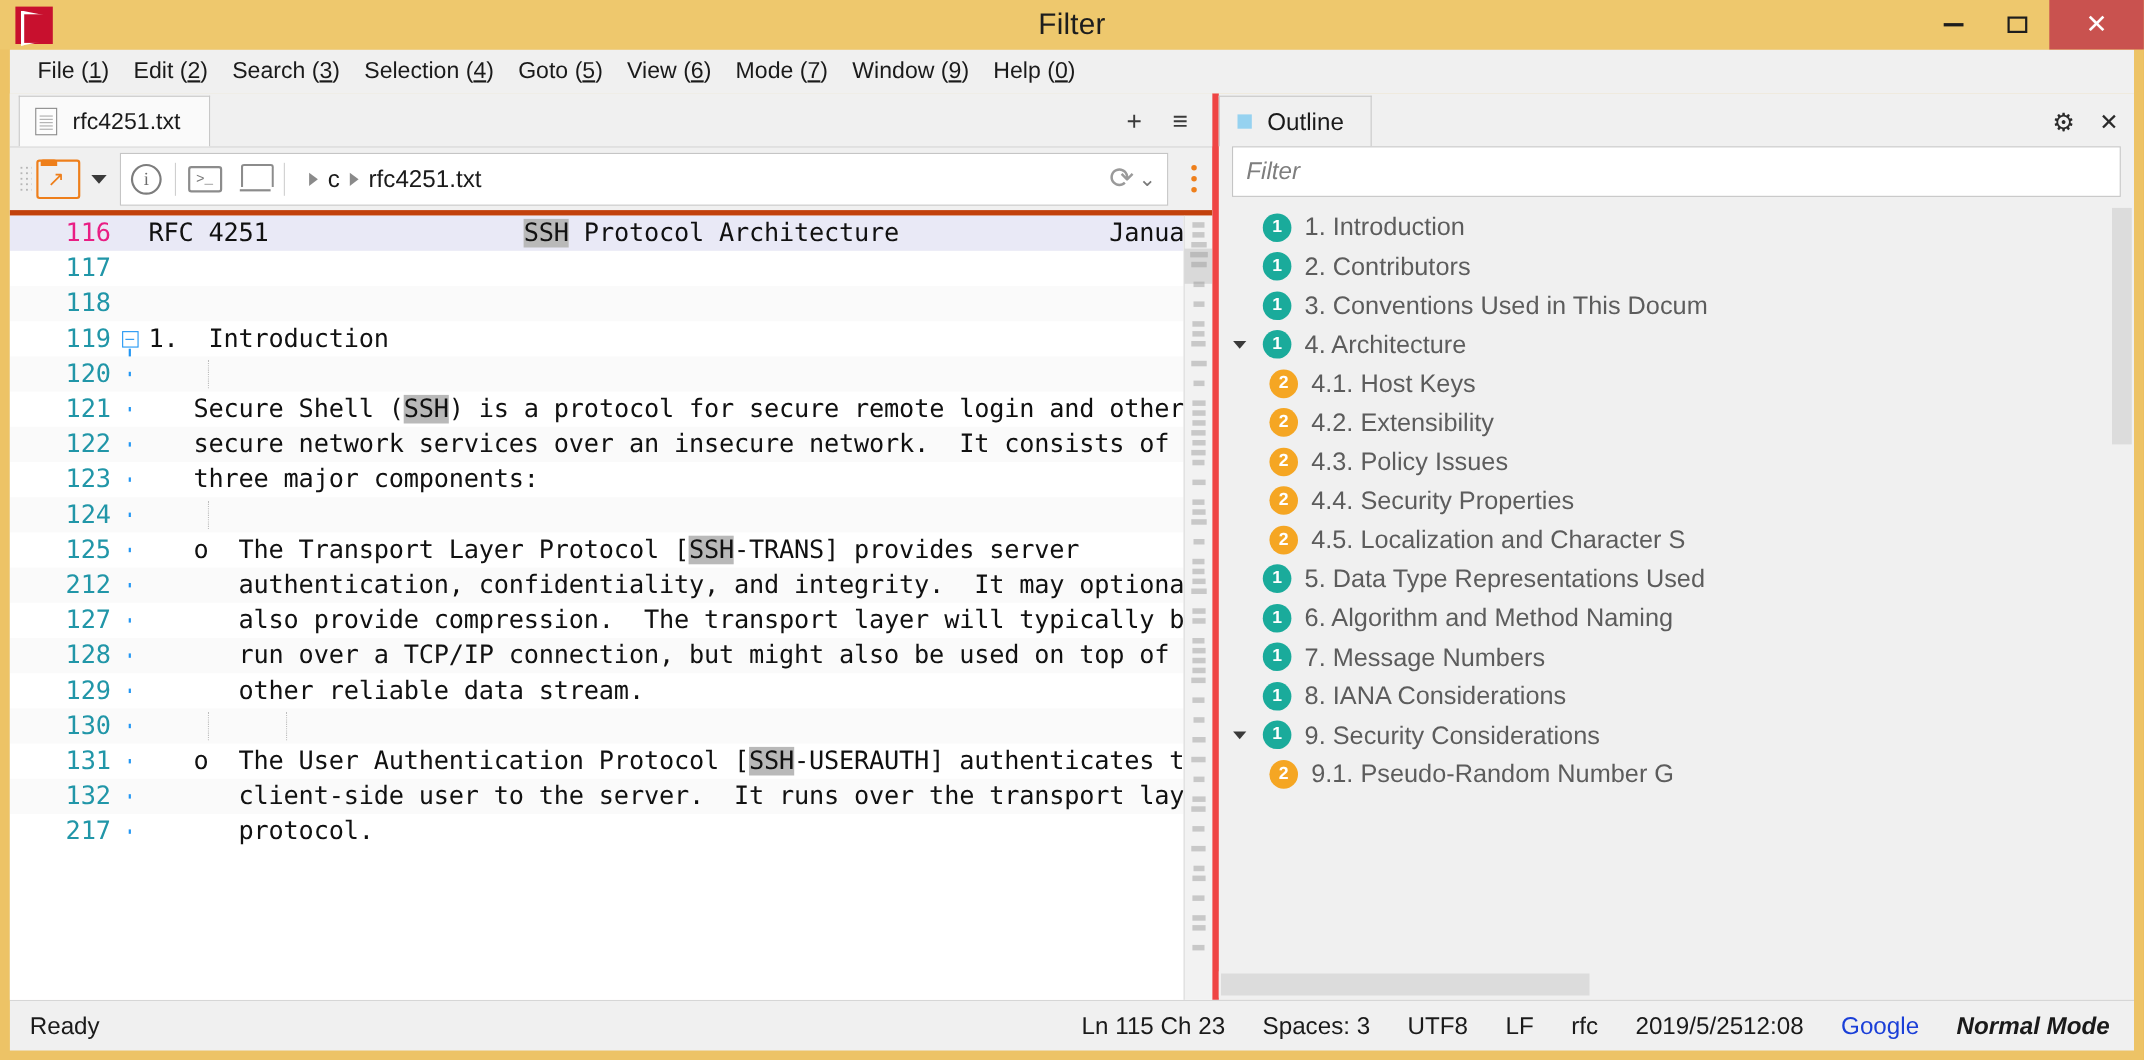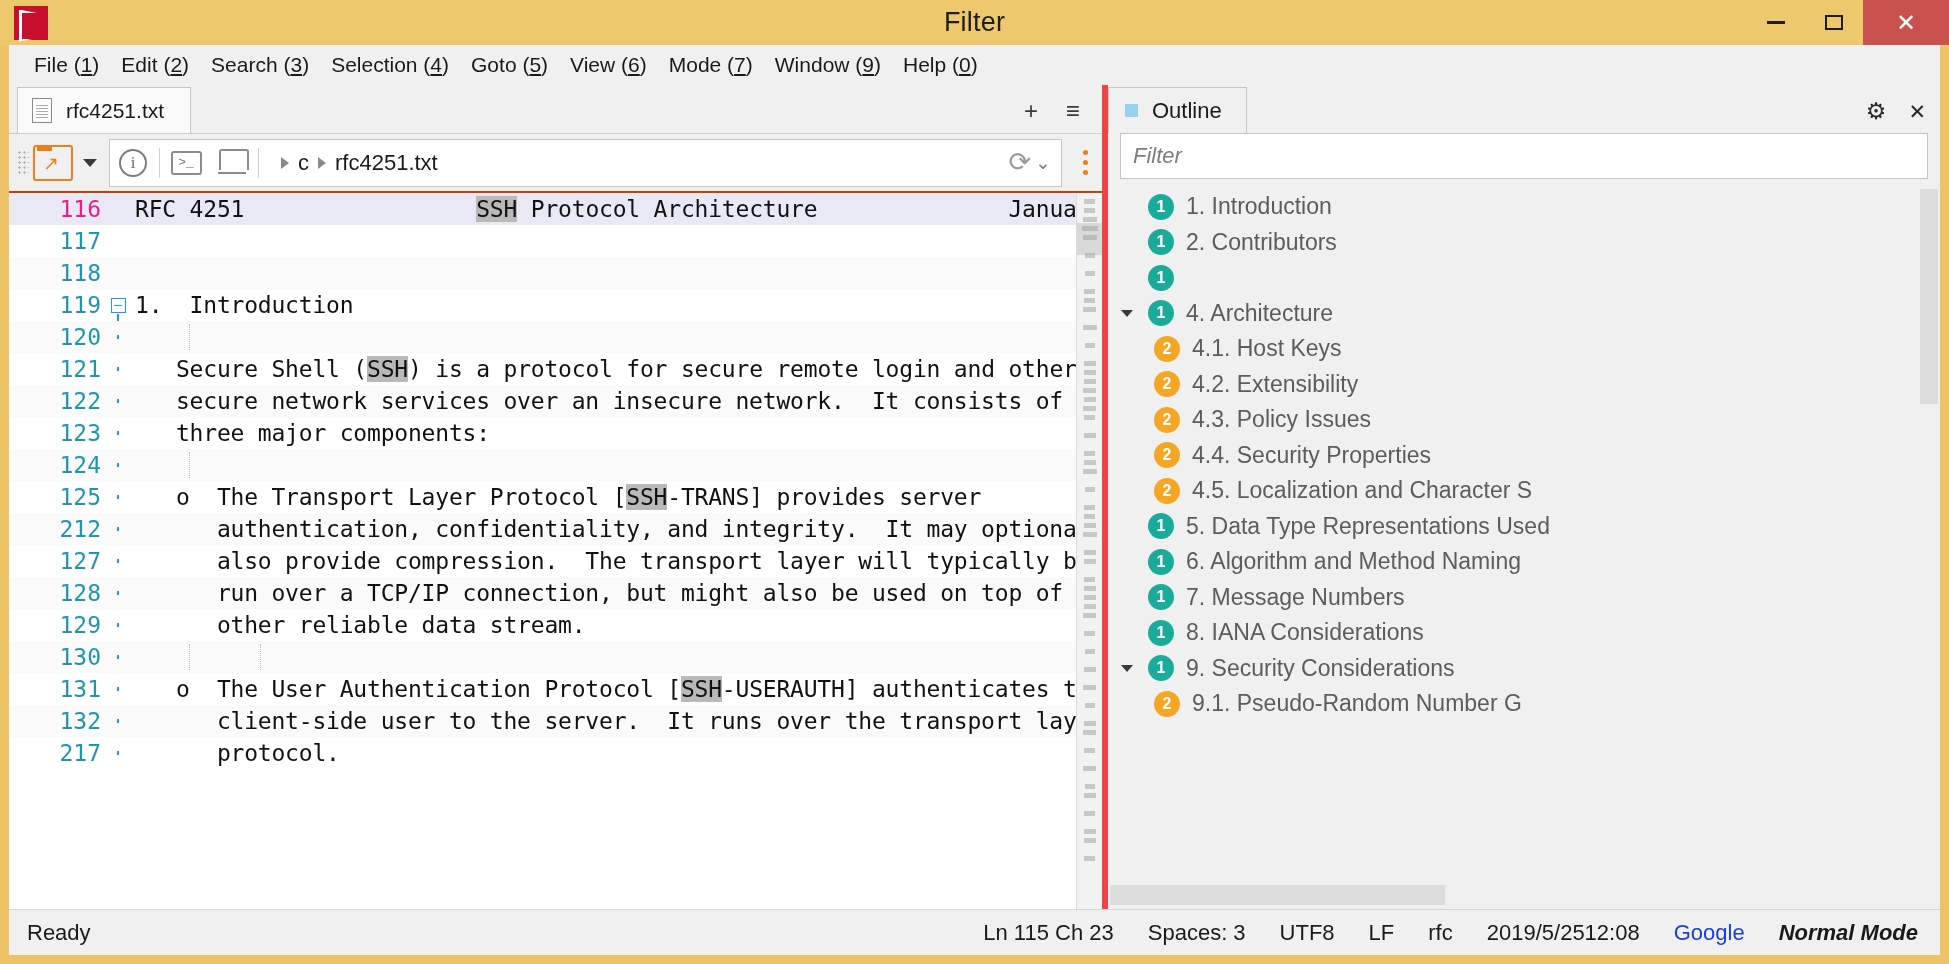--- a/index.html
+++ b/index.html
@@ -244,21 +244,21 @@
     display: flex; flex-direction: column; align-items: center; justify-content: center;
     gap: 5px; cursor: pointer; flex: 0 0 auto;
   }
   .kebab i { width: 5px; height: 5px; border-radius: 50%; background: #ee7f1b; display: block; }
 
   
   .editor {
     flex: 1 1 auto;
     display: flex;
     background: #ffffff;
-    border-top: 2px solid #c2410c;
+    border-top: 5px solid #c2410c;
     overflow: hidden;
     position: relative;
     min-height: 0;
   }
   .codearea { flex: 1 1 auto; position: relative; overflow: hidden; min-width: 0; }
   .line {
     height: 32px;
     display: flex;
     align-items: center;
     position: relative;
@@ -871,20 +871,21 @@
               <span class="otext">1. Introduction</span>
             </div>
             <div class="oitem">
               <span class="twisty"></span>
               <span class="badge lv1">1</span>
               <span class="otext">2. Contributors</span>
             </div>
             <div class="oitem">
               <span class="twisty"></span>
               <span class="badge lv1">1</span>
+              <span class="otext">3. Conventions Used in This Docum</span>
             </div>
             <div class="oitem">
               <span class="twisty">
                 <span class="t"></span>
               </span>
               <span class="badge lv1">1</span>
               <span class="otext">4. Architecture</span>
             </div>
             <div class="oitem ind1">
               <span class="badge lv2">2</span>

